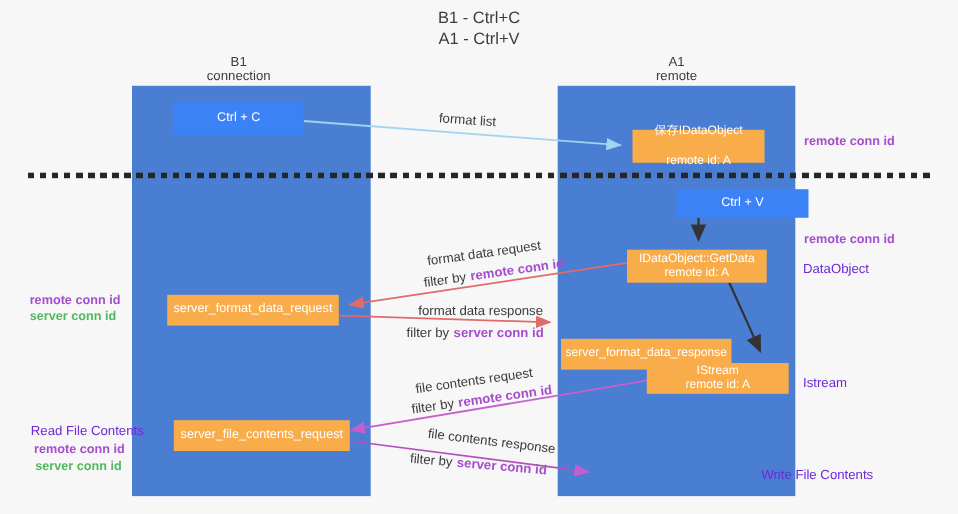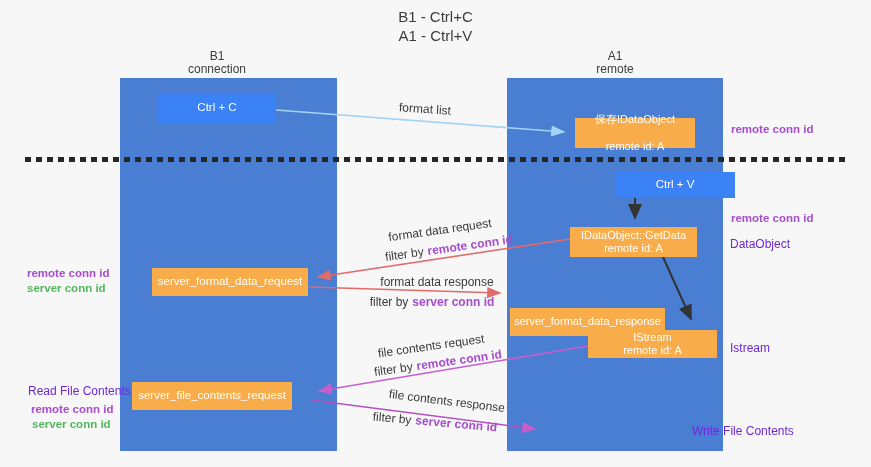--- a/index.html
+++ b/index.html
@@ -102,21 +102,21 @@
 
   <div class="node" style="left:510px; top:279px; width:155px; height:28px; font-size:11px;margin-top:29px;">
     <div>server_format_data_response</div>
   </div>
 
   <div class="node" style="left:588px; top:330px; width:129px; height:28px; font-size:11px; line-height:13px;">
     <div>IStream</div>
     <div>remote id: A</div>
   </div>
 
-  <div class="node" style="left:132px; top:382px; width:160px; height:28px;justify-content:center;">
+  <div class="node" style="left:158px; top:382px; width:160px; height:28px;justify-content:center;">
     <div>server_file_contents_request</div>
   </div>
 
 
   <div class="edge-label" style="left:425px; top:109px; transform:translate(-50%,-50%) rotate(4deg);">format list</div>
 
   <div class="edge-label" style="left:440px; top:230px; transform:translate(-50%,-50%) rotate(-8deg);">format data request</div>
   <div class="edge-label" style="left:449px; top:248px; transform:translate(-50%,-50%) rotate(-8deg);">
     <span>filter by</span><span class="gap"></span><span class="key purple">remote conn id</span>
   </div>

